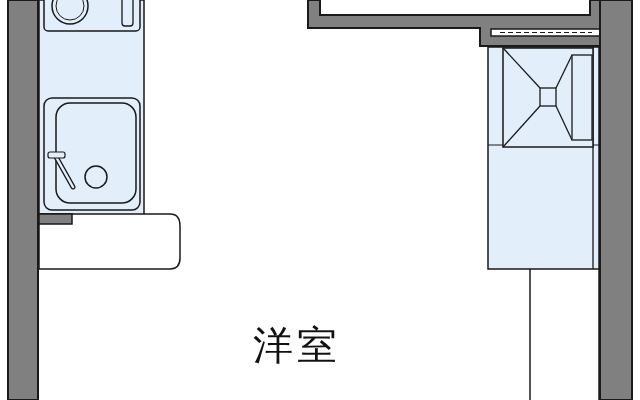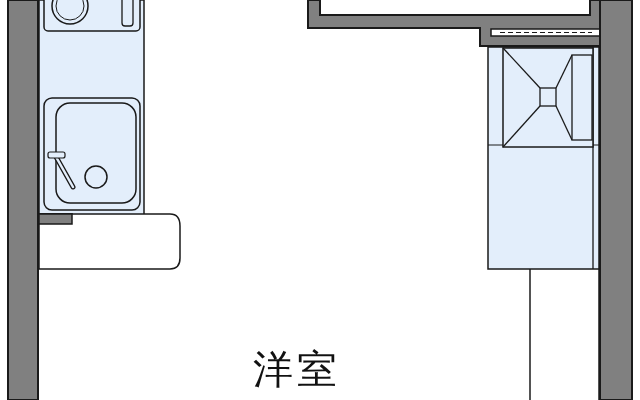--- a/index.html
+++ b/index.html
@@ -1,18 +1,18 @@
 <!DOCTYPE html>
 <html><head>
 <meta charset="utf-8">
 <style>
   html, body { margin:0; padding:0; background:#ffffff; }
   body { width:640px; height:400px; position:relative; overflow:hidden; font-family:"DejaVu Sans", sans-serif; }
   svg { position:absolute; left:0; top:0; }
-  .label { position:absolute; left:222px; top:342px; width:150px; text-align:center; font-size:40px; color:#111; letter-spacing:4px; font-family:"DejaVu Sans", sans-serif; }
+  .label { position:absolute; left:222px; top:318px; width:150px; text-align:center; font-size:40px; color:#111; letter-spacing:4px; font-family:"DejaVu Sans", sans-serif; }
 </style>
 </head>
 <body>
 
 <svg width="640" height="400" viewBox="0 0 640 400">
 
   <rect x="8" y="0" width="30" height="400" fill="#808080" stroke="#1a1a1a" stroke-width="2"></rect>
 
   <rect x="39" y="0" width="105" height="215" fill="#e3eefb" stroke="#1a1a1a" stroke-width="1.5"></rect>
 

